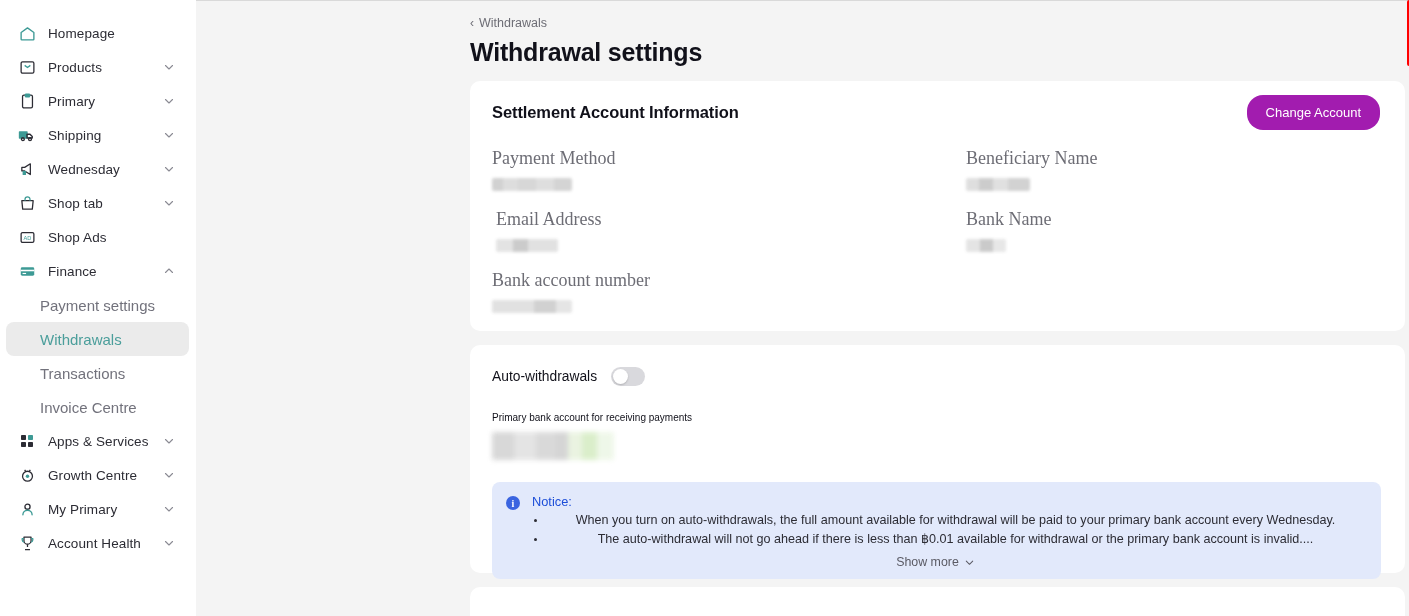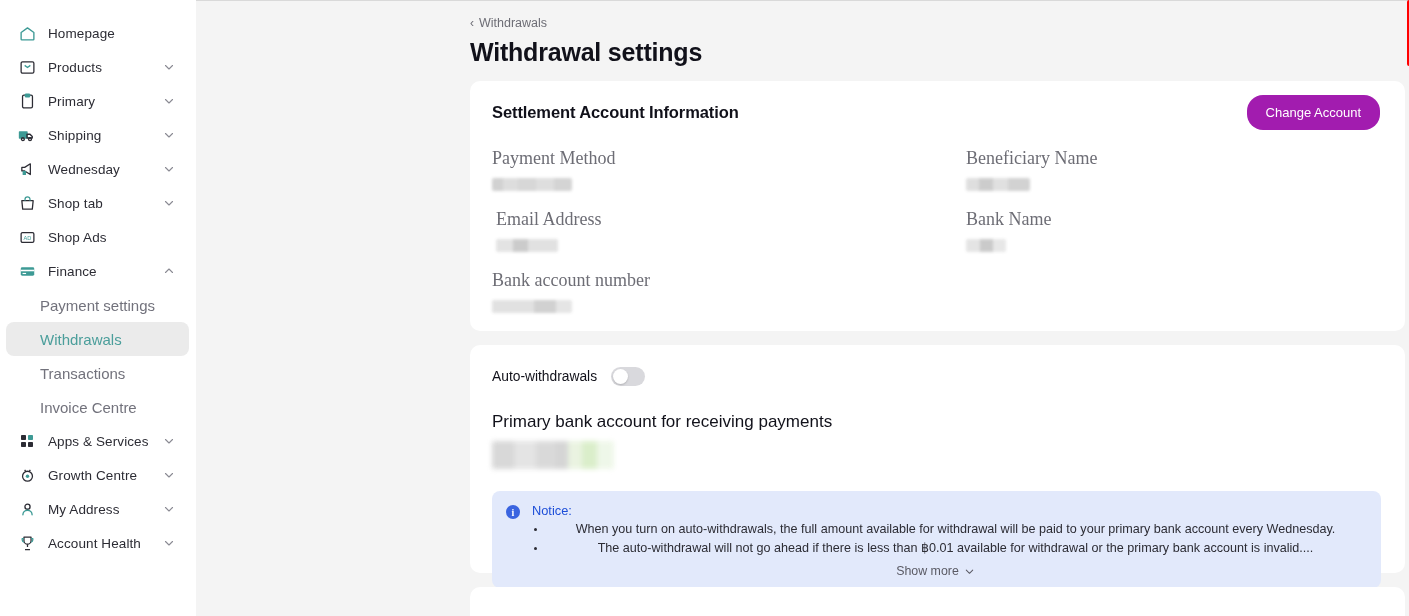--- a/index.html
+++ b/index.html
@@ -214,21 +214,21 @@
   .toggle .knob {
     position: absolute;
     top: 2px; left: 2px;
     width: 15px; height: 15px;
     border-radius: 50%;
     background: #ffffff;
     box-shadow: 0 1px 2px rgba(0,0,0,.18);
   }
   .pb-label {
     margin-top: 26px;
-    font-size: 17px;
+    font-size: 10px;
     color: #11111a;
     font-weight: 400;
   }
 
   .notice {
     margin-top: 22px;
     background: #e2e9fb;
     border-radius: 8px;
     padding: 12px 16px 10px 14px;
     position: relative;
@@ -443,21 +443,21 @@
       </span>
     </div>
 
     <div class="nav-item">
       <span class="ico">
         <svg width="17" height="17" viewBox="0 0 24 24" fill="none" stroke="#2c2c34" stroke-width="1.9" stroke-linecap="round">
             <circle cx="12" cy="8" r="3.6"></circle>
             <path d="M5.5 19.5a6.5 6.5 0 0 1 13 0" stroke="#3d9a95"></path>
           </svg>
       </span>
-      <span class="lbl">My Address</span>
+      <span class="lbl">My Primary</span>
       <span class="chev">
         <svg width="12" height="12" viewBox="0 0 24 24" fill="none" stroke="#8a8a93" stroke-width="2.2" stroke-linecap="round" stroke-linejoin="round">
             <path d="M5 9l7 7 7-7"></path>
           </svg>
       </span>
     </div>
 
     <div class="nav-item">
       <span class="ico">
         <svg width="17" height="17" viewBox="0 0 24 24" fill="none" stroke="#2c2c34" stroke-width="1.8" stroke-linejoin="round">

